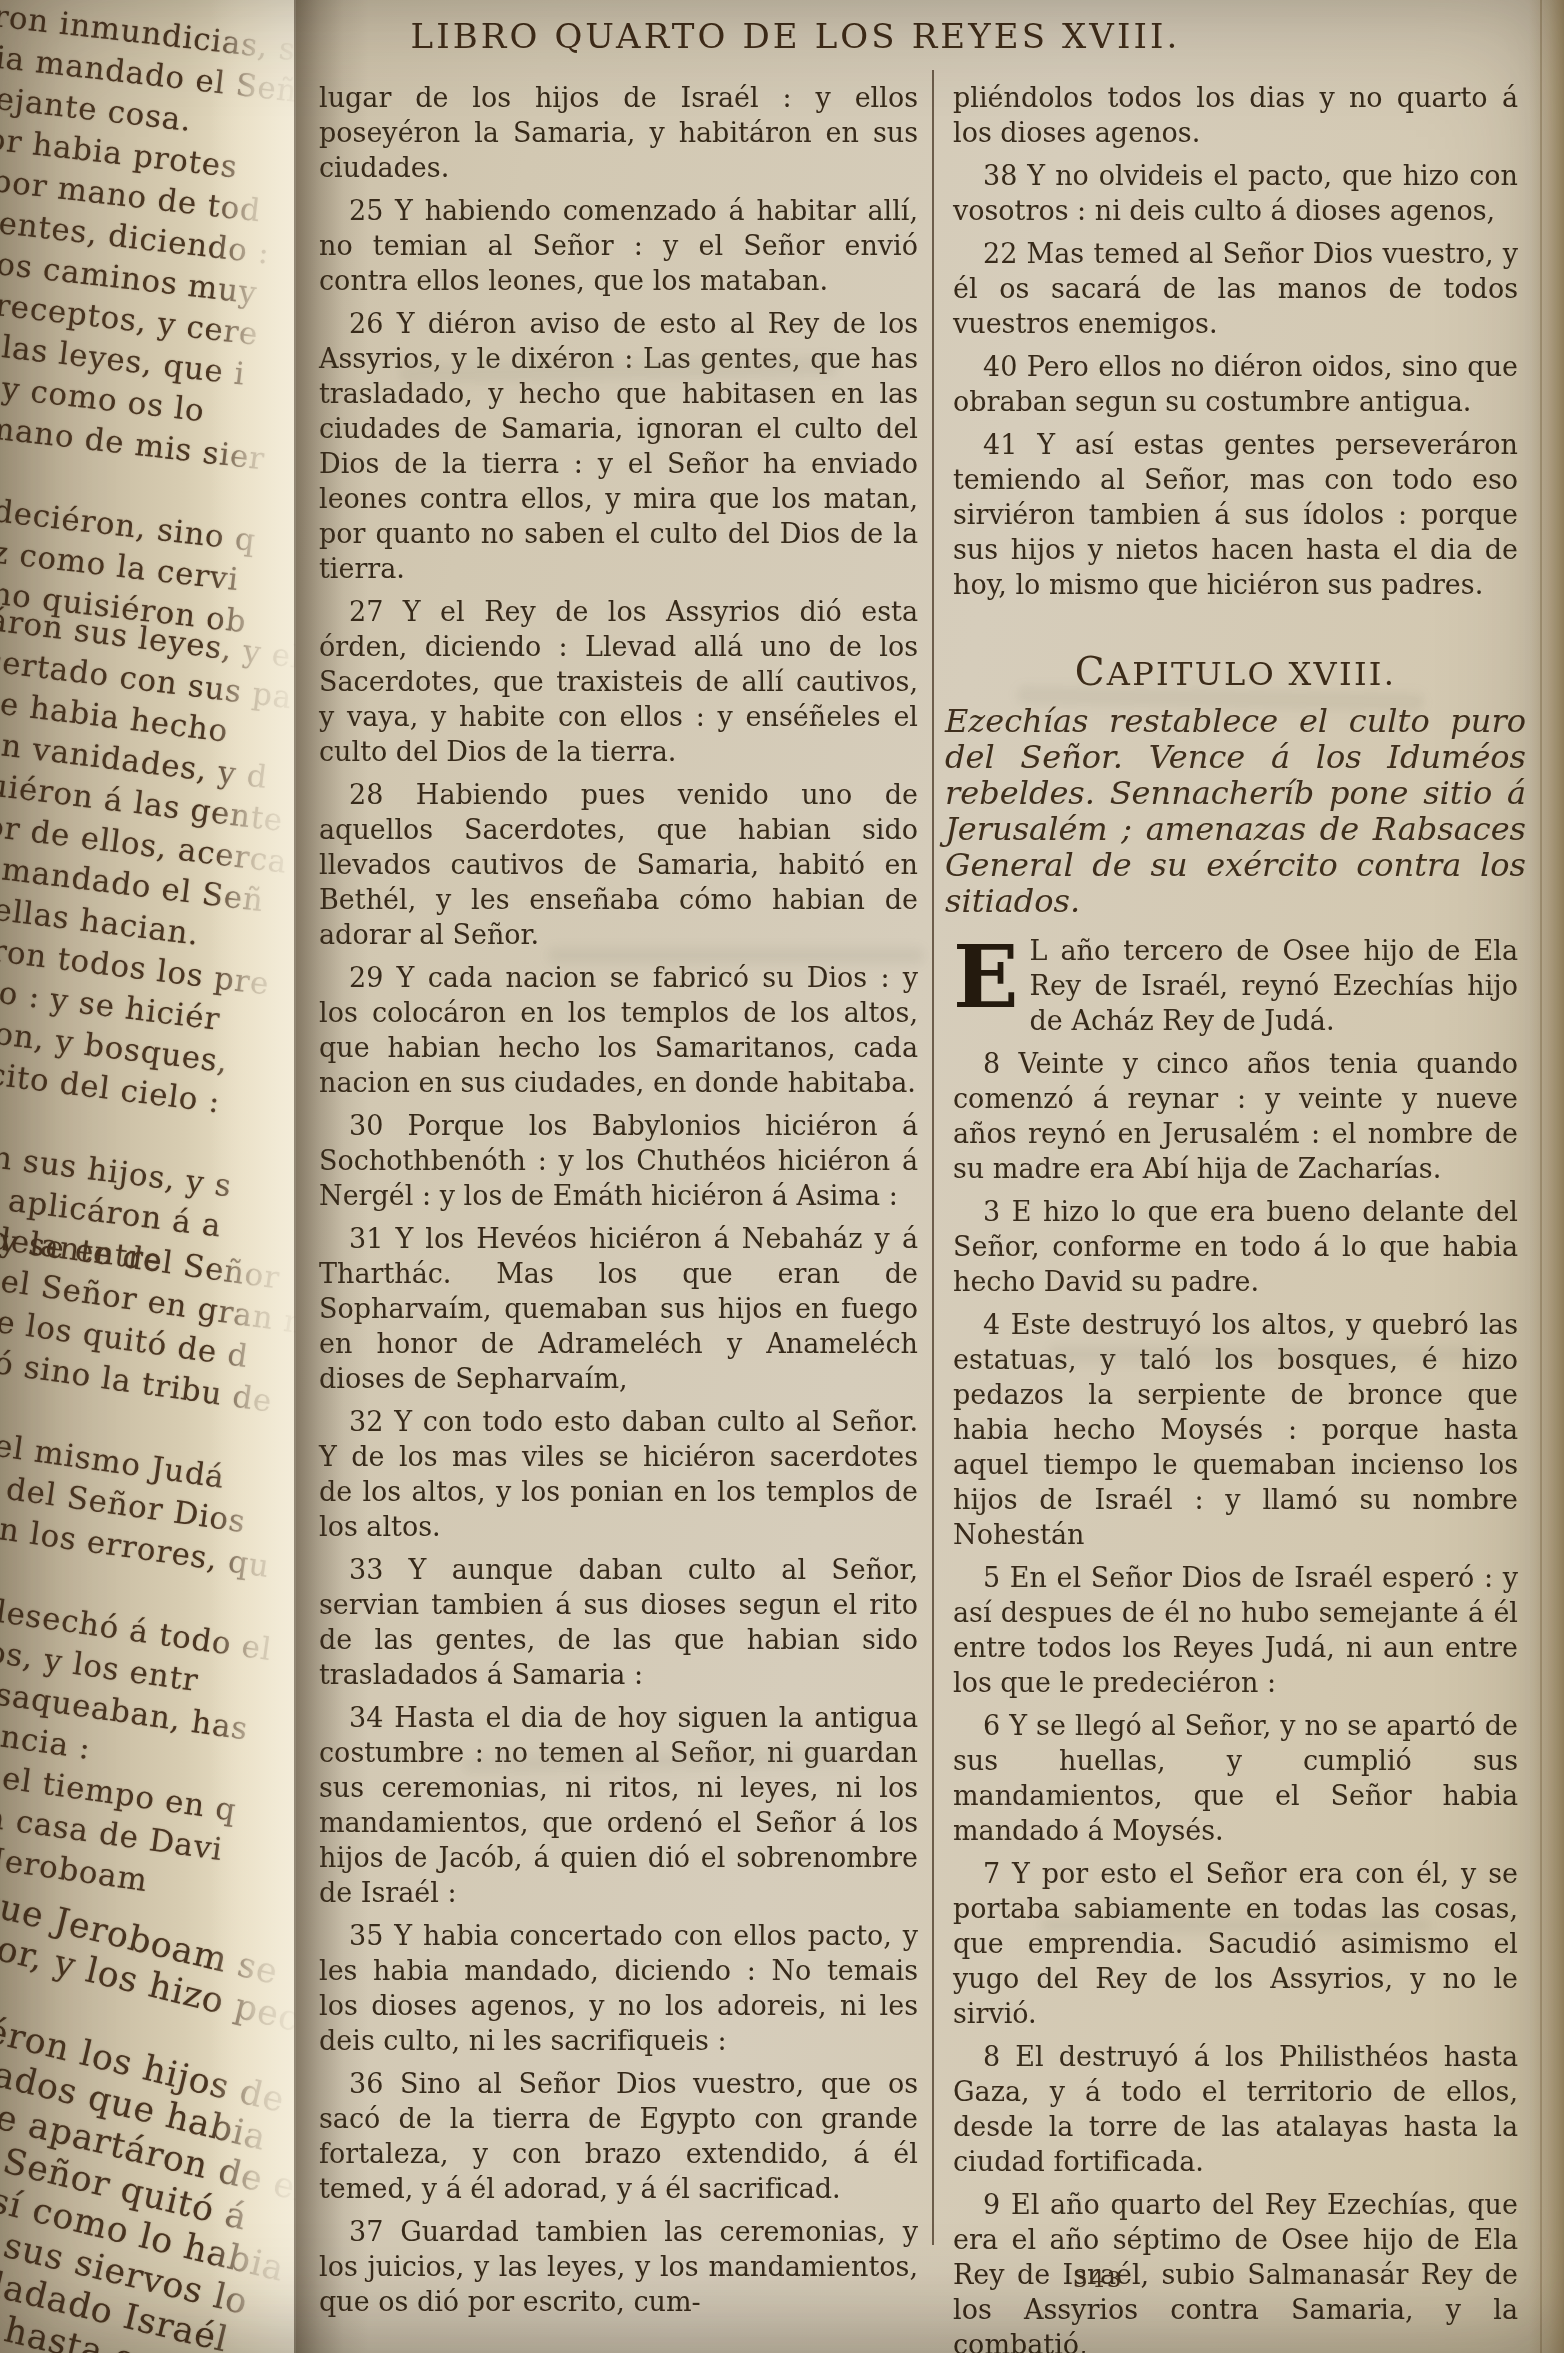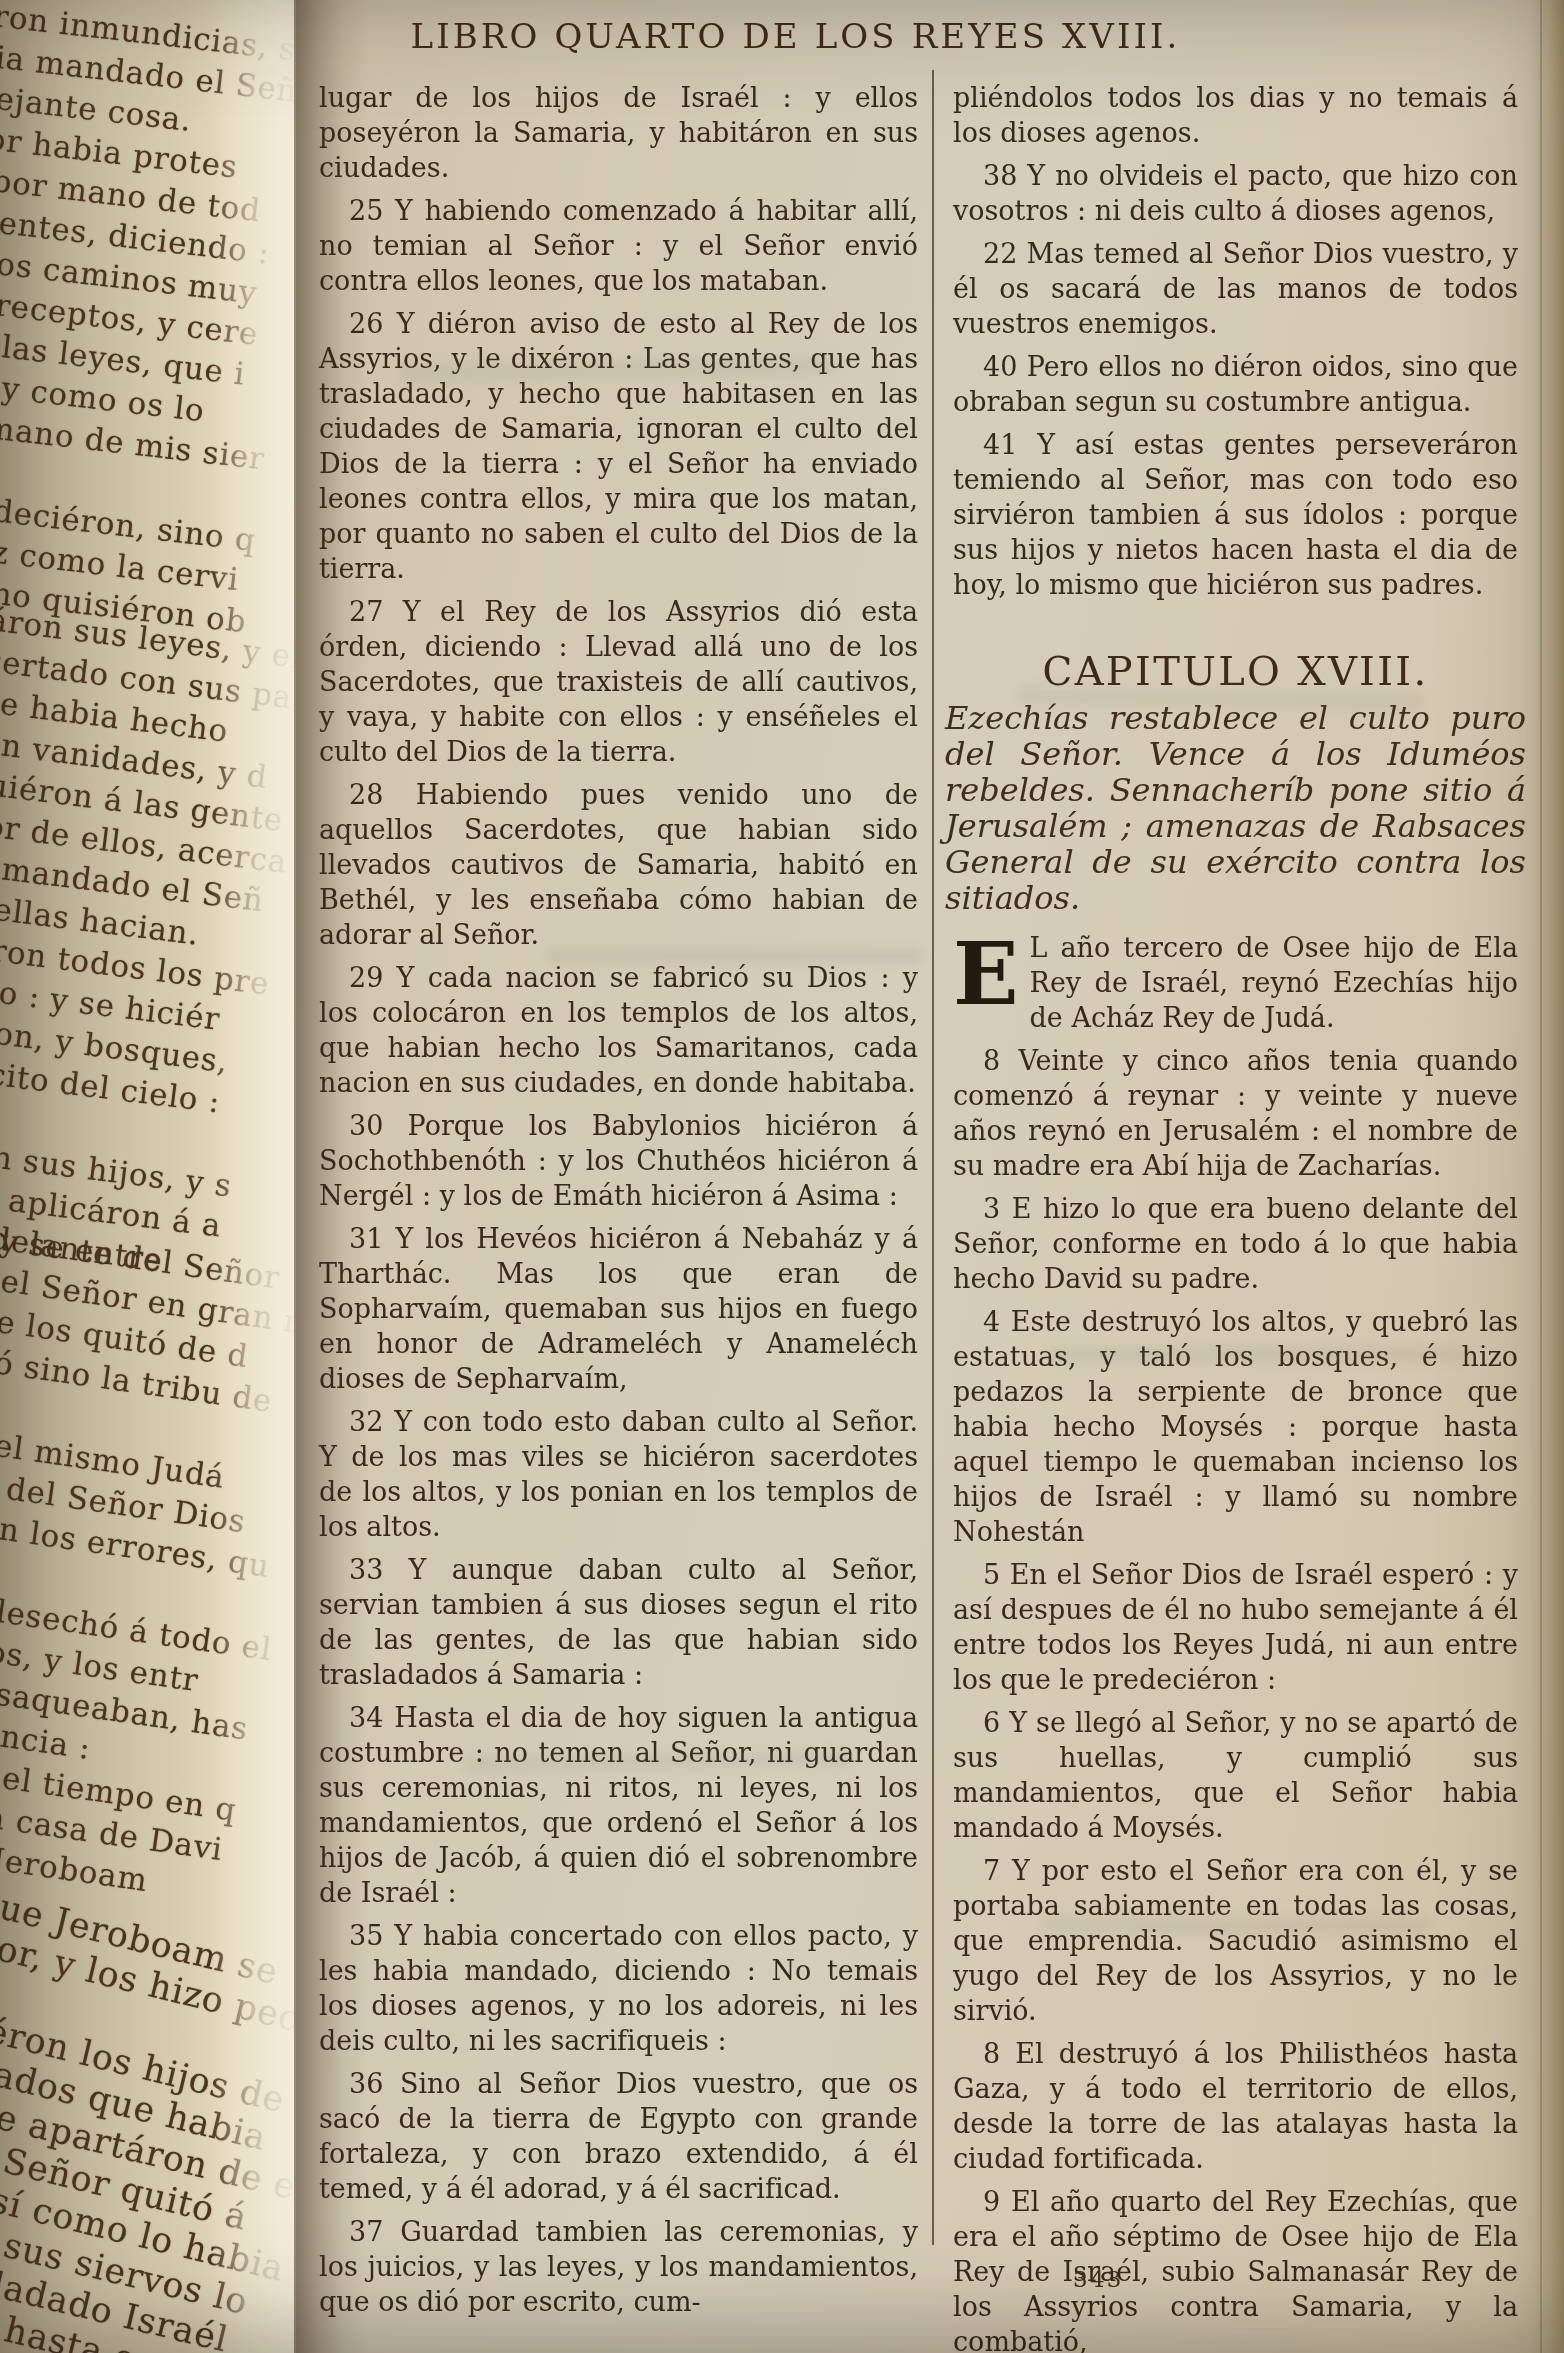--- a/index.html
+++ b/index.html
@@ -35,21 +35,21 @@
   .col { position:absolute; top:72px; text-align:justify; color:#372a1a;
     font-size:27px; line-height:35px; hyphens:auto; -webkit-hyphens:auto; }
   .col-left  { left:17px;  width:615px; }
   .col-right { left:651px; width:581px; }
   .col p { margin:8px; }
   .para { text-indent:30px; }
   .cont { text-indent:0; }
   .col-rule { position:absolute; left:638px; top:70px; width:1.6px; height:2175px;
     background:rgba(66,49,30,.72); }
   .chapter-heading { margin:52px 0 11px 0; font-weight:400; text-align:center;
-    font-size:40px; letter-spacing:2.3px; color:#3c2b18; text-indent:0; }
+    font-size:32px; letter-spacing:2.3px; color:#3c2b18; text-indent:0; }
   .chapter-heading::first-letter { font-size:39px; }
   .summary { font-style:italic; font-size:32px; line-height:36px; color:#3e2e1c;
     margin:0 0 14px 0 !important; }
   .verse1 { overflow:hidden; text-indent:0; }
   .dropcap { float:left; font-size:86px; line-height:75px; padding:6.3px 11px 0 0;
     color:#241a0e; font-weight:bold; }
   .page-number { position:absolute; left:779px; top:2266px; font-size:23px;
     letter-spacing:2.3px; color:#43301d; }
   .page-edge { position:absolute; right:0; top:0; width:36px; height:2354px;
     background:linear-gradient(90deg,rgba(186,167,129,0) 0%,rgba(186,167,129,.55) 55%,#b3a07a 88%,#a8956f 100%);
@@ -159,21 +159,21 @@
         <p class="para">34 Hasta el dia de hoy siguen la antigua costumbre : no temen al Señor, ni guardan sus ceremonias, ni ritos, ni leyes, ni los mandamientos, que ordenó el Señor á los hijos de Jacób, á quien dió el sobrenombre de Israél :</p>
         <p class="para">35 Y habia concertado con ellos pacto, y les habia mandado, diciendo : No temais los dioses agenos, y no los adoreis, ni les deis culto, ni les sacrifiqueis :</p>
         <p class="para">36 Sino al Señor Dios vuestro, que os sacó de la tierra de Egypto con grande fortaleza, y con brazo extendido, á él temed, y á él adorad, y á él sacrificad.</p>
         <p class="para">37 Guardad tambien las ceremonias, y los juicios, y las leyes, y los mandamientos, que os dió por escrito, cum-</p>
       </div>
 
     <div class="col-rule"></div>
 
     <div class="col col-right">
       <div>
-          <p class="para cont">pliéndolos todos los dias y no temais á los dioses agenos.</p>
+          <p class="para cont">pliéndolos todos los dias y no quarto á los dioses agenos.</p>
           <p class="para">38 Y no olvideis el pacto, que hizo con vosotros : ni deis culto á dioses agenos,</p>
           <p class="para">22 Mas temed al Señor Dios vuestro, y él os sacará de las manos de todos vuestros enemigos.</p>
           <p class="para">40 Pero ellos no diéron oidos, sino que obraban segun su costumbre antigua.</p>
           <p class="para">41 Y así estas gentes perseveráron temiendo al Señor, mas con todo eso sirviéron tambien á sus ídolos : porque sus hijos y nietos hacen hasta el dia de hoy, lo mismo que hiciéron sus padres.</p>
         </div>
       <h2 class="chapter-heading">CAPITULO XVIII.</h2>
       <p class="summary">Ezechías restablece el culto puro del Señor.  Vence á los Iduméos rebeldes. Sennacheríb pone sitio á Jerusalém ; amenazas de Rabsaces General de su exército contra los sitiados.</p>
       <p class="para cont verse1"><span class="dropcap">E</span><span>L año tercero de Osee hijo de Ela Rey de Israél, reynó Ezechías hijo de Acház Rey de Judá.</span></p>
       <div>
           <p class="para">8 Veinte y cinco años tenia quando comenzó á reynar : y veinte y nueve años reynó en Jerusalém : el nombre de su madre era Abí hija de Zacharías.</p>

